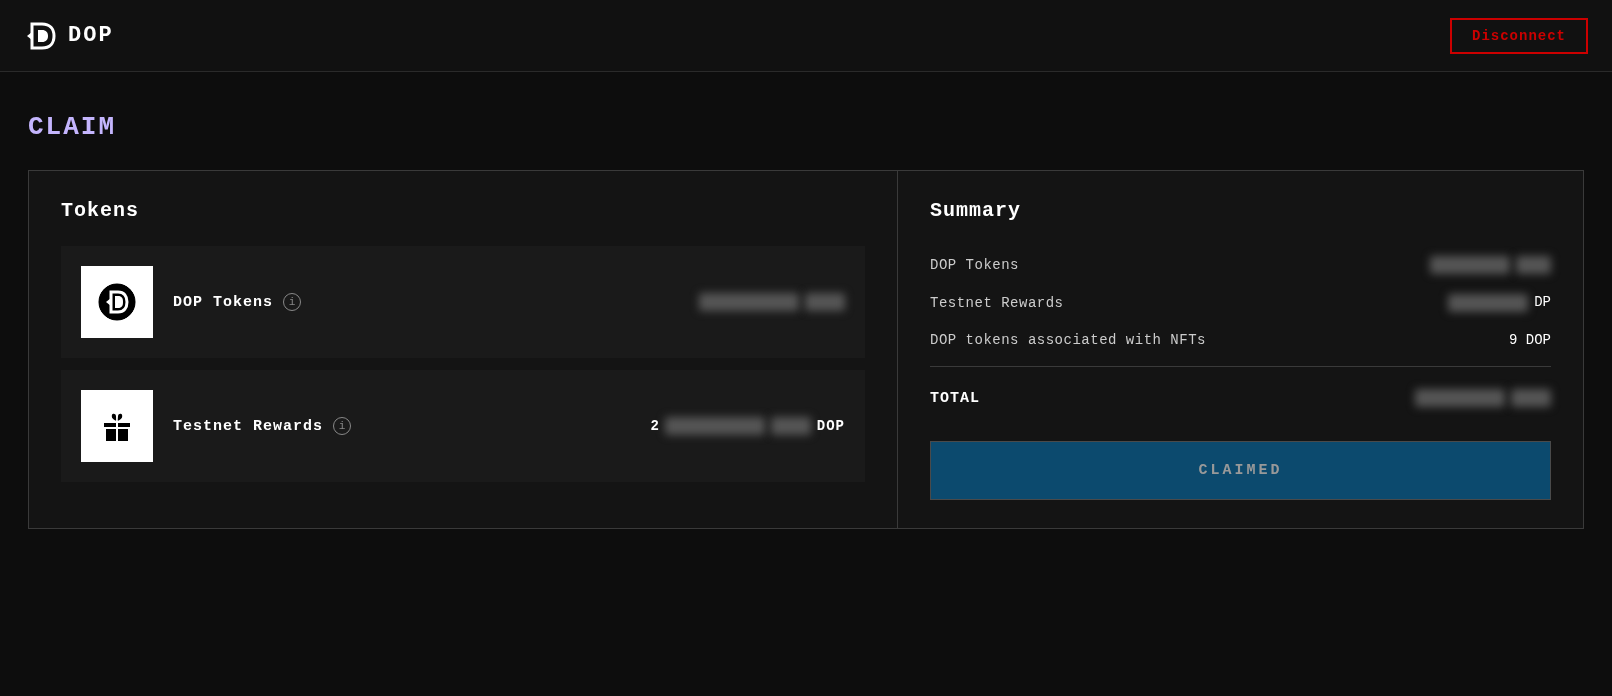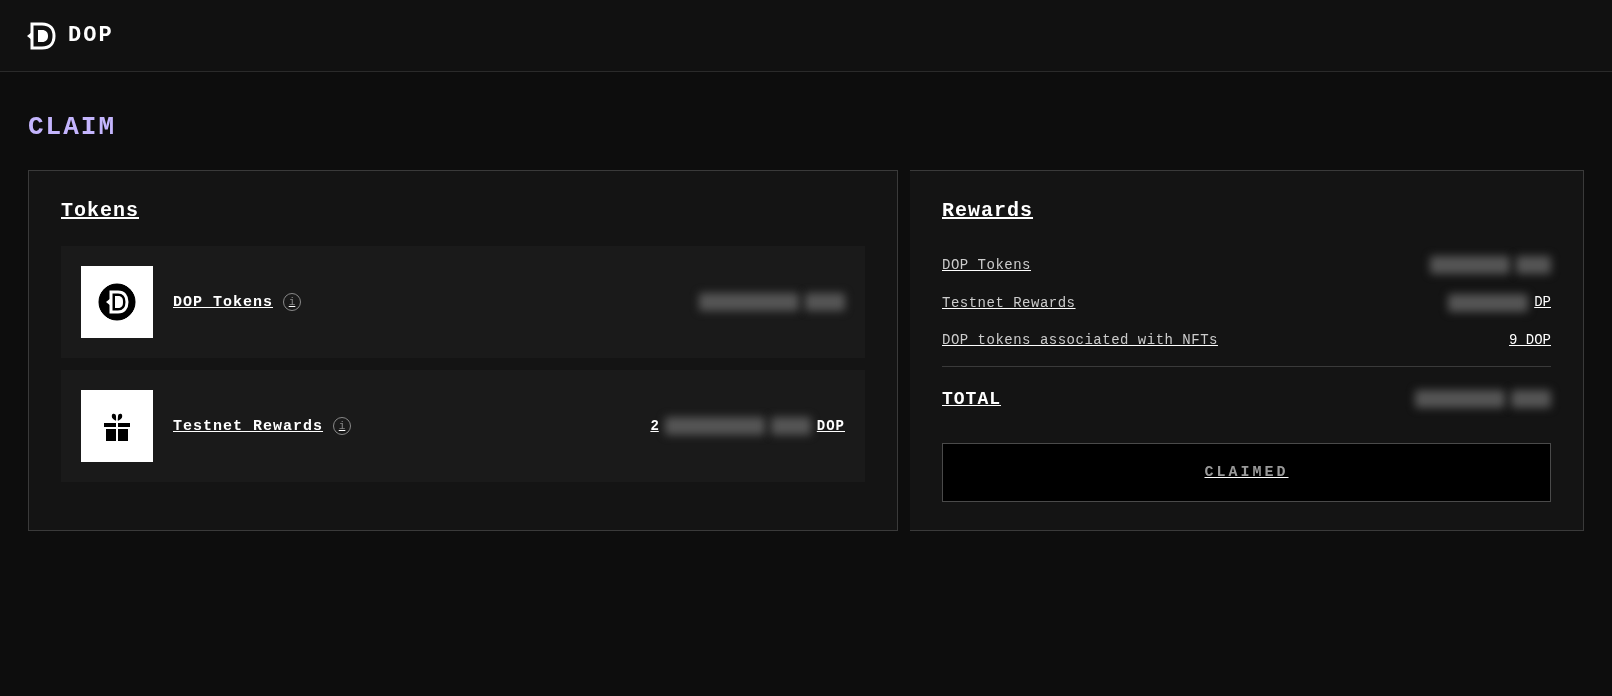--- a/index.html
+++ b/index.html
@@ -65,23 +65,22 @@
     .page-title {
       font-size: 26px;
       font-weight: bold;
       color: #c4b5fd;
       letter-spacing: 2px;
       margin-bottom: 28px;
     }
 
     .panels-container {
       display: flex;
-      gap: 12px;
+      gap: 0;
       width: 100%;
-      text-decoration: underline;
     }
 
     
     .tokens-panel {
       flex: 0 0 870px;
       border: 1px solid #3a3a3a;
       background-color: #141414;
       padding: 28px 32px;
     }
 
@@ -219,34 +218,34 @@
     }
 
     .total-row {
       display: flex;
       justify-content: space-between;
       align-items: center;
       padding: 14px 0;
     }
 
     .total-label {
-      font-size: 18px;
+      font-size: 15px;
       font-weight: bold;
       color: #ffffff;
       letter-spacing: 1px;
     }
 
     .spacer {
       flex: 1;
     }
 
     .claimed-btn {
       width: 100%;
       padding: 20px;
-      background-color: #000000;
+      background-color: #0c4a6e;
       border: 1px solid #4a4a4a;
       color: #999999;
       font-family: 'Courier New', Courier, monospace;
       font-size: 15px;
       font-weight: bold;
       letter-spacing: 3px;
       cursor: default;
       text-align: center;
       margin-top: 20px;
     }
@@ -263,20 +262,21 @@
 <header class="header">
   <div class="logo-area">
     <svg class="logo-icon" viewBox="0 0 36 36" fill="none" xmlns="http://www.w3.org/2000/svg">
       <rect width="36" height="36" fill="none"></rect>
       <path d="M8 6 L8 30 L18 30 C26 30 30 25 30 18 C30 11 26 6 18 6 Z" fill="none" stroke="white" stroke-width="3"></path>
       <path d="M14 12 L14 24 L18 24 C22 24 24 21.5 24 18 C24 14.5 22 12 18 12 Z" fill="white"></path>
       <path d="M3 18 L8 14 L8 22 Z" fill="white"></path>
     </svg>
     <span class="logo-text">DOP</span>
   </div>
+  <button class="disconnect-btn">Disconnect</button>
 </header>
 
 <main class="main-content">
   <h1 class="page-title">CLAIM</h1>
 
   <div class="panels-container">
 
     <div class="tokens-panel">
       <h2 class="panel-title">Tokens</h2>
 
@@ -319,21 +319,21 @@
         <div class="token-value">
           <span class="number-2">2</span>
           <span class="blurred-value"></span>
           <span class="blurred-value-sm"></span>
           <span class="token-currency">DOP</span>
         </div>
       </div>
     </div>
 
     <div class="summary-panel">
-      <h2 class="panel-title">Rewards</h2>
+      <h2 class="panel-title">Summary</h2>
 
       <div class="summary-row">
         <span class="summary-label">DOP Tokens</span>
         <div class="summary-value">
           <span class="blurred-value" style="width:80px;"></span>
           <span class="blurred-value-sm" style="width:35px;"></span>
         </div>
       </div>
 
       <div class="summary-row">

